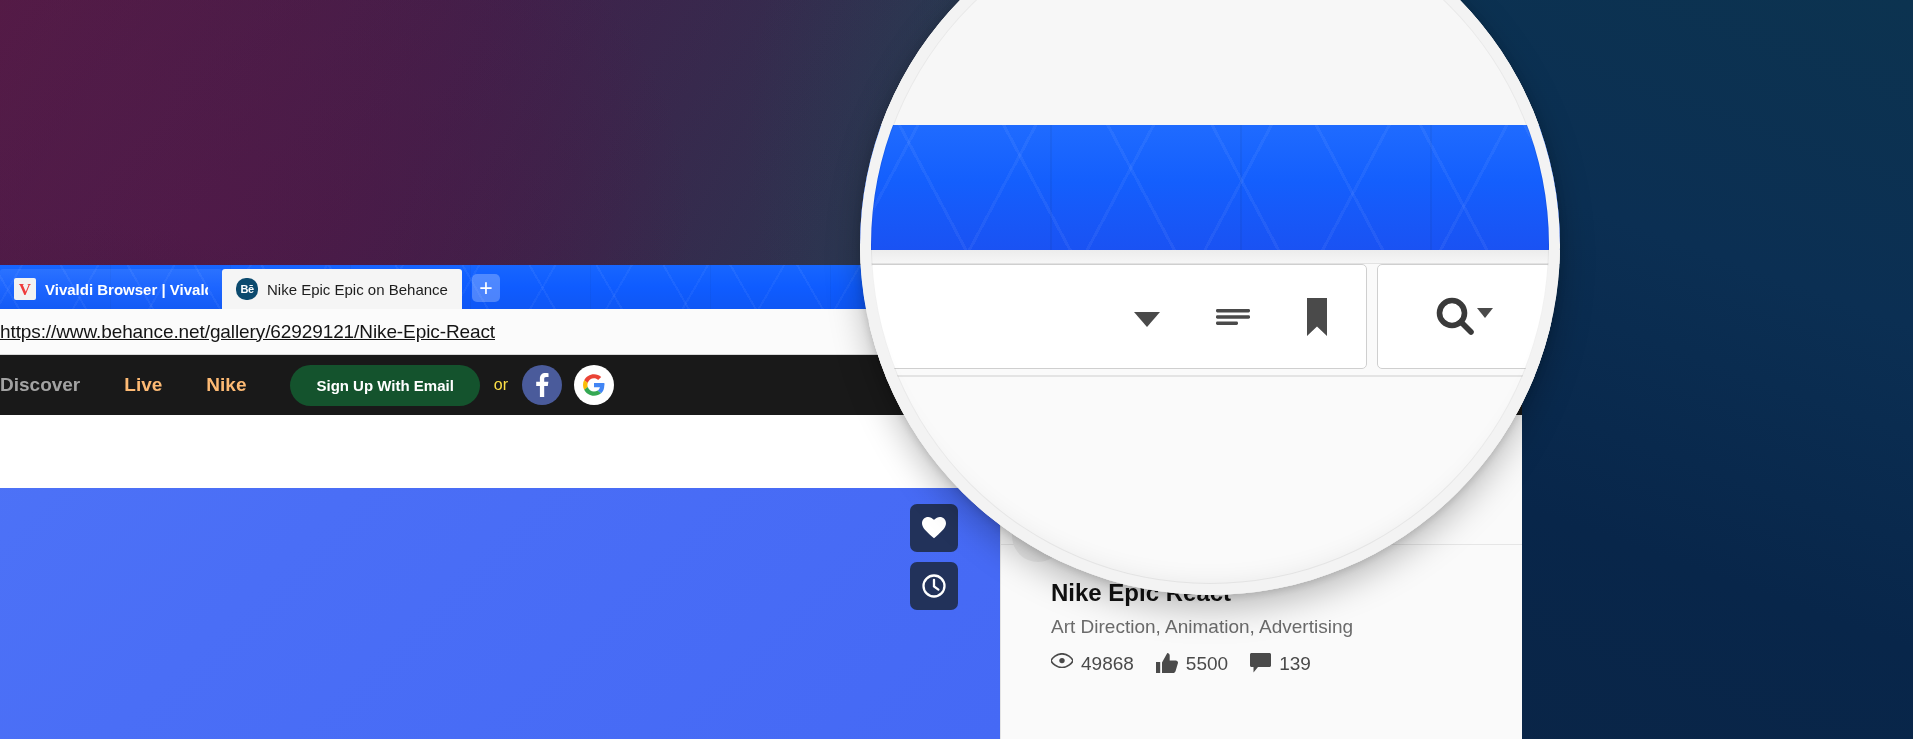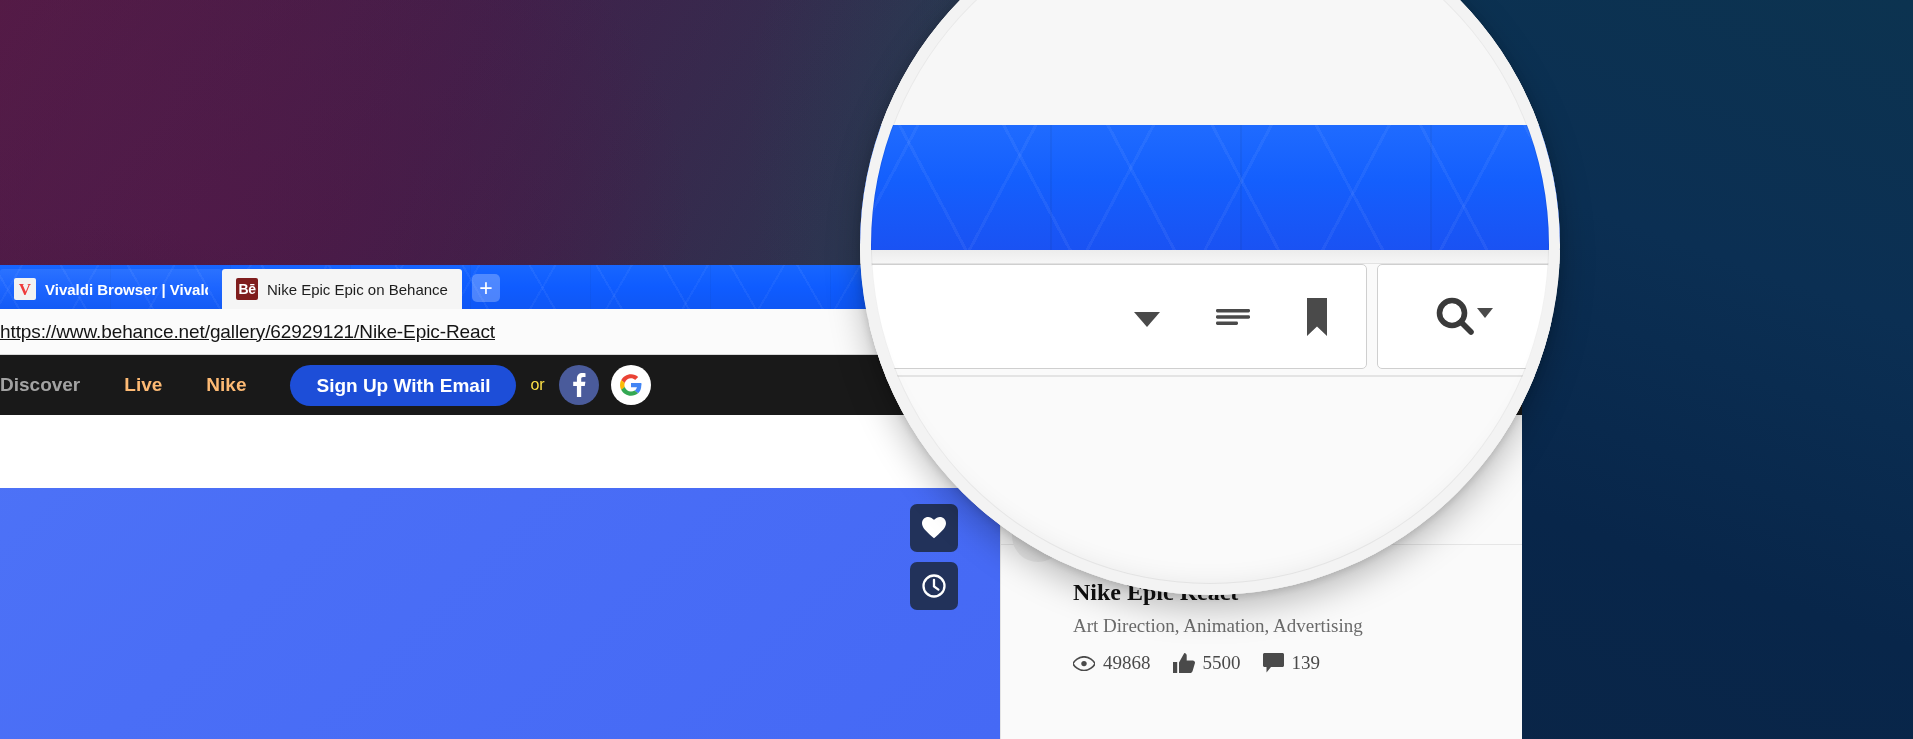--- a/index.html
+++ b/index.html
@@ -59,21 +59,21 @@
     border-top-left-radius:3px; border-top-right-radius:3px;
   }
   .tab.inactive { color:#ffffff; font-weight:bold; width:222px; overflow:hidden;
      background:linear-gradient(180deg, rgba(255,255,255,.09), rgba(255,255,255,.02));}
   .tab.active { background:#f5f5f5; color:#1d1d1d; font-weight:normal; }
   .tab .tablabel { overflow:hidden; text-overflow:clip; }
   .favicon { width:22px; height:22px; flex:none; border-radius:2px;
     display:flex; align-items:center; justify-content:center;
     font-size:12px; font-weight:bold; line-height:1; }
   .favicon.vivaldi { background:#f2f2f2; color:#ef3939; font-size:17px; font-family:"Liberation Serif",serif;}
-  .favicon.behance { background:#7f1d1d; color:#fff; font-size:14px; letter-spacing:-.5px;}
+  .favicon.behance { background:#0c4a6e; color:#fff; font-size:11px; letter-spacing:-.5px;border-radius:10px;}
   .newtab {
     margin-left:10px; margin-bottom:7px; width:28px; height:28px; flex:none;
     border-radius:5px; background:rgba(255,255,255,.26); color:#ffffff;
     display:flex; align-items:center; justify-content:center;
     font-size:23px; line-height:1; font-weight:300;
   }
 
   
   .addressbar {
     height:46px; background:#fbfbfb; display:flex; align-items:center;
@@ -85,21 +85,21 @@
   .viewport { position:relative; height:384px; background:#ffffff; overflow:hidden;}
 
   
   .benav {
     height:60px; background:#191919; display:flex; align-items:center;
     padding-left:250px; gap:0;
   }
   .benav .navlink { color:#fdba74; font-size:19px; font-weight:bold; margin-right:44px; }
   .benav .navlink.on { color:#a3a3a3; }
   .signup {
-    background:#1d4ed8; color:#fff; font-size:19px; font-weight:bold;
+    background:#14532d; color:#fff; font-size:15px; font-weight:bold;
     padding:0 26px; height:41px; line-height:41px; border-radius:21px;
   }
   .orword { color:#fde047; font-size:16px; margin:0 14px; }
   .soc { width:40px; height:40px; border-radius:50%; display:flex;
     align-items:center; justify-content:center; margin-right:12px; flex:none;}
   .soc.fb { background:#4a5b9b; }
   .soc.gg { background:#ffffff; }
 
   
   .pagebody { display:flex; height:324px; background:#ffffff; }
@@ -121,25 +121,25 @@
 
   .rightcol { flex:1; background:#fafafa; border-left:1px solid #e4e4e4; }
   .multi { padding:28px 0 0 46px; }
   .multi h3 { font-size:21px; color:#121212; font-weight:bold; }
   .followall {
     margin-top:18px; display:inline-block; background:#1769ff; color:#fff;
     font-size:17px; font-weight:bold; border-radius:19px; padding:0 22px;
     height:37px; line-height:37px;
   }
   .rcdiv { margin-top:22px; border-top:1px solid #e6e6e6; }
-  .projinfo { padding:34px 0 0 72px;font-family:Liberation Serif, serif; }
+  .projinfo { padding:34px 0 0 50px; }
   .projinfo h2 { font-size:24px; color:#111; font-weight:bold; }
   .projinfo .cats { margin-top:9px; font-size:19px; color:#6b6b6b; }
   .stats { margin-top:15px; display:flex; align-items:center; gap:9px; font-size:19px; color:#4a4a4a;}
-  .stats .sp { margin-right:13px; display:flex; align-items:center; gap:8px;}
+  .stats .sp { margin-right:13px; display:flex; align-items:flex-start; gap:8px;}
 
   
   #lens {
     position:absolute; left:860px; top:-105px;
     width:700px; height:700px; border-radius:50%;
     background:#fafafa;
     box-shadow:0 14px 34px rgba(0,0,0,.25), 0 2px 8px rgba(0,0,0,.14);
     overflow:hidden;
   }
   #lens .lens-inner { position:absolute; inset:0; }

